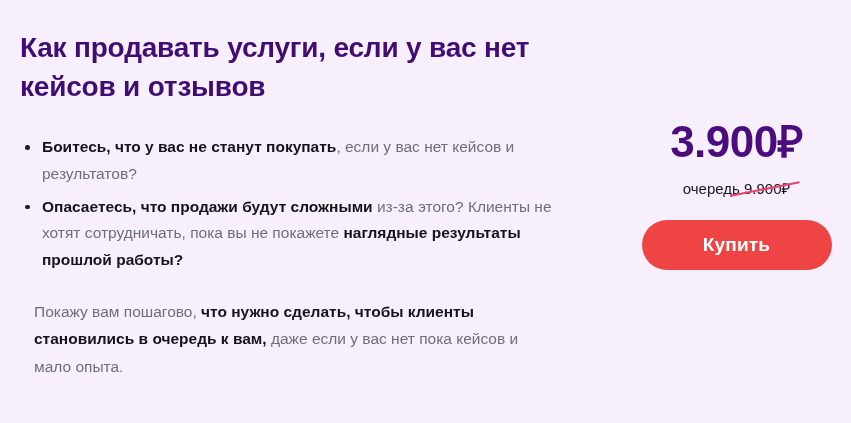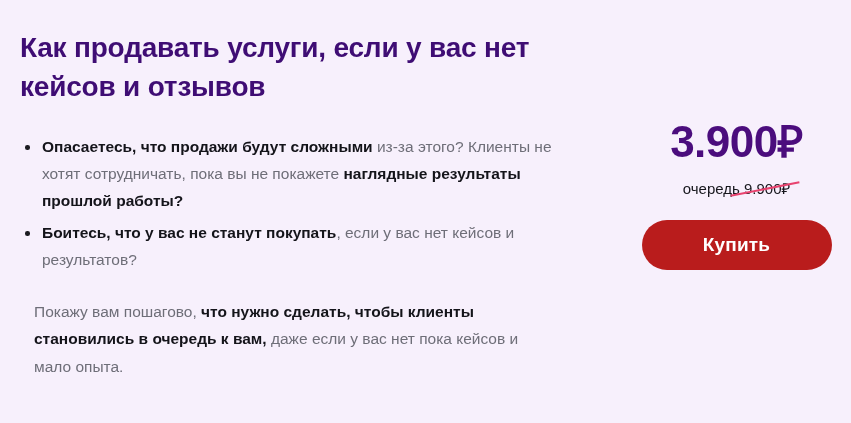--- a/index.html
+++ b/index.html
@@ -117,45 +117,45 @@
     transform-origin: center;
     pointer-events: none;
   }
   .buy-button {
     display: block;
     margin: 22px auto 0 auto;
     width: 190px;
     height: 50px;
     border: none;
     border-radius: 25px;
-    background: #b91c1c;
+    background: #ef4444;
     color: #ffffff;
     font-family: "Liberation Sans", sans-serif;
     font-size: 19px;
     font-weight: 700;
     letter-spacing: 0.2px;
     cursor: pointer;
     padding: 0;
   }
 </style>
 </head>
 <body>
 
 <div class="card">
 
   <div class="left-col">
 
     <h1 class="headline">Как продавать услуги, если у вас нет кейсов и отзывов</h1>
 
     <ul class="bullet-list">
       <li class="bullet-item">
-        <b>Опасаетесь, что продажи будут сложными</b><span> из-за этого? Клиенты не хотят сотрудничать, пока вы не покажете </span><b>наглядные результаты прошлой работы?</b>
+        <b>Боитесь, что у вас не станут покупать</b><span>, если у вас нет кейсов и результатов?</span>
       </li>
       <li class="bullet-item">
-        <b>Боитесь, что у вас не станут покупать</b><span>, если у вас нет кейсов и результатов?</span>
+        <b>Опасаетесь, что продажи будут сложными</b><span> из-за этого? Клиенты не хотят сотрудничать, пока вы не покажете </span><b>наглядные результаты прошлой работы?</b>
       </li>
     </ul>
 
     <p class="para">
       <span>Покажу вам пошагово, </span><b>что нужно сделать, чтобы клиенты становились в очередь к вам,</b><span> даже если у вас нет пока кейсов и мало опыта.</span>
     </p>
 
   </div>
 
   <div class="right-col">

